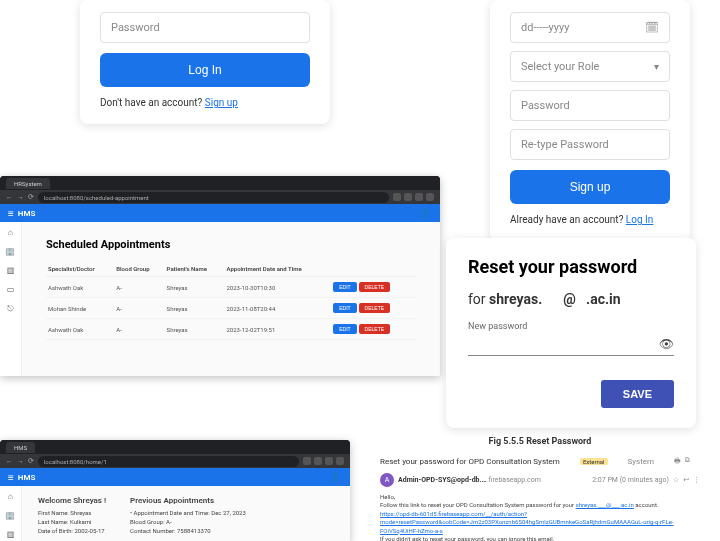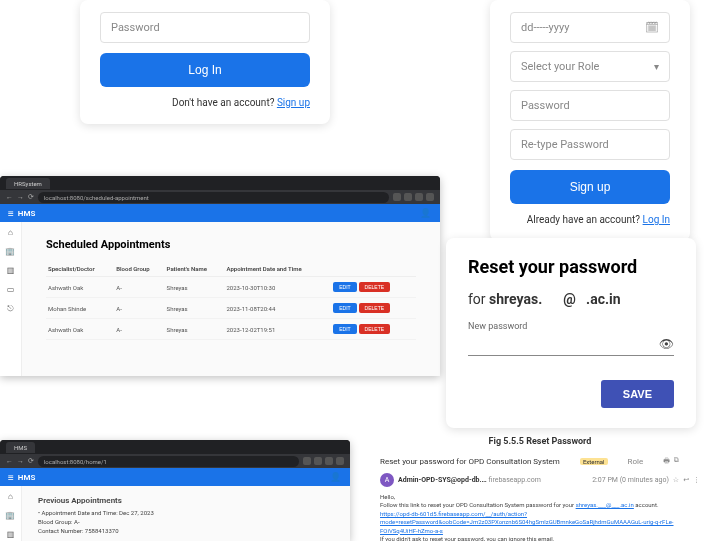--- a/index.html
+++ b/index.html
@@ -36,21 +36,21 @@
     background: #1a73e8;
     color: #fff;
     border: none;
     border-radius: 6px;
     padding: 10px 0;
     font-size: 12px;
     cursor: pointer;
     text-align: center;
     margin-top: 2px;
   }
-  .subtext { font-size: 10px; text-align: right; margin-top: 10px; color: #333; }
+  .subtext { font-size: 10px; text-align: left; margin-top: 10px; color: #333; }
   .subtext a { color: #1a73e8; text-decoration: underline; cursor: pointer; }
 
   
   #login-card { top: 0; left: 80px; width: 250px; }
 
   
   #signup-card { top: 0; right: 30px; width: 200px; }
   .select-row .chev { color:#888; font-size:10px; }
 
   
@@ -257,35 +257,41 @@
   </div>
   <div class="content-area">
     <div class="sidebar">
       <span>⌂</span>
       <span>🏢</span>
       <span>▥</span>
 
     </div>
     <div class="main">
       <div class="col">
+        <h4>Welcome Shreyas !</h4>
+        <div>First Name: Shreyas</div>
+        <div>Last Name: Kulkarni</div>
+        <div>Date of Birth: 2002-05-17</div>
+      </div>
+      <div class="col">
         <h4>Previous Appointments</h4>
         <div>• Appointment Date and Time: Dec 27, 2023</div>
         <div>Blood Group: A-</div>
         <div>Contact Number: 7588413370</div>
       </div>
     </div>
   </div>
 </div>
 
 <div id="email">
   <div class="fig">Fig 5.5.5 Reset Password</div>
   <div class="subject">
     <span>Reset your password for OPD Consultation System</span>
     <span class="badge">External</span>
-    <span style="color:#888">Role</span>
+    <span style="color:#888">System</span>
     <span class="iconrow">
       <span>🖶</span>
       <span>⧉</span>
     </span>
   </div>
   <div class="from">
     <span class="avatar">A</span>
     <span><b>Admin-OPD-SYS@opd-db.…</b> <span style="color:#888">firebaseapp.com</span></span>
     <span style="margin-left:auto;color:#888">2:07 PM (0 minutes ago)</span>
     <span style="color:#888">☆</span>

